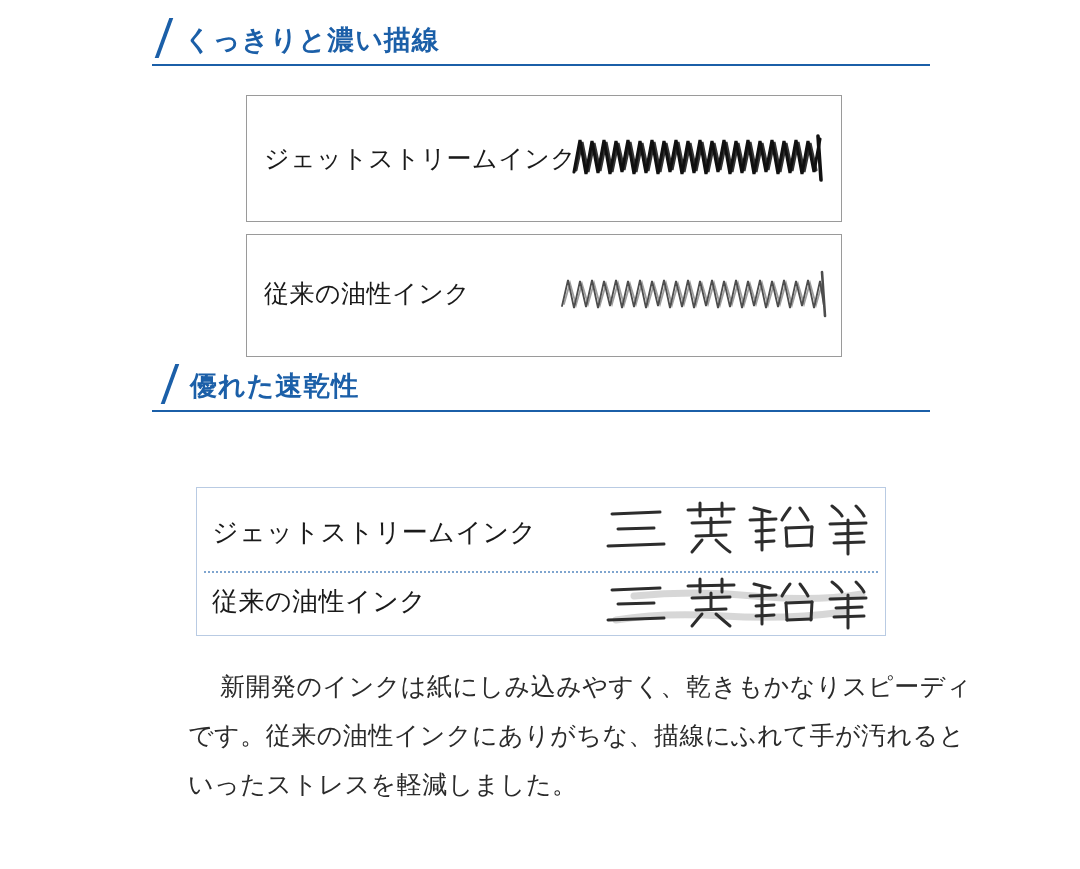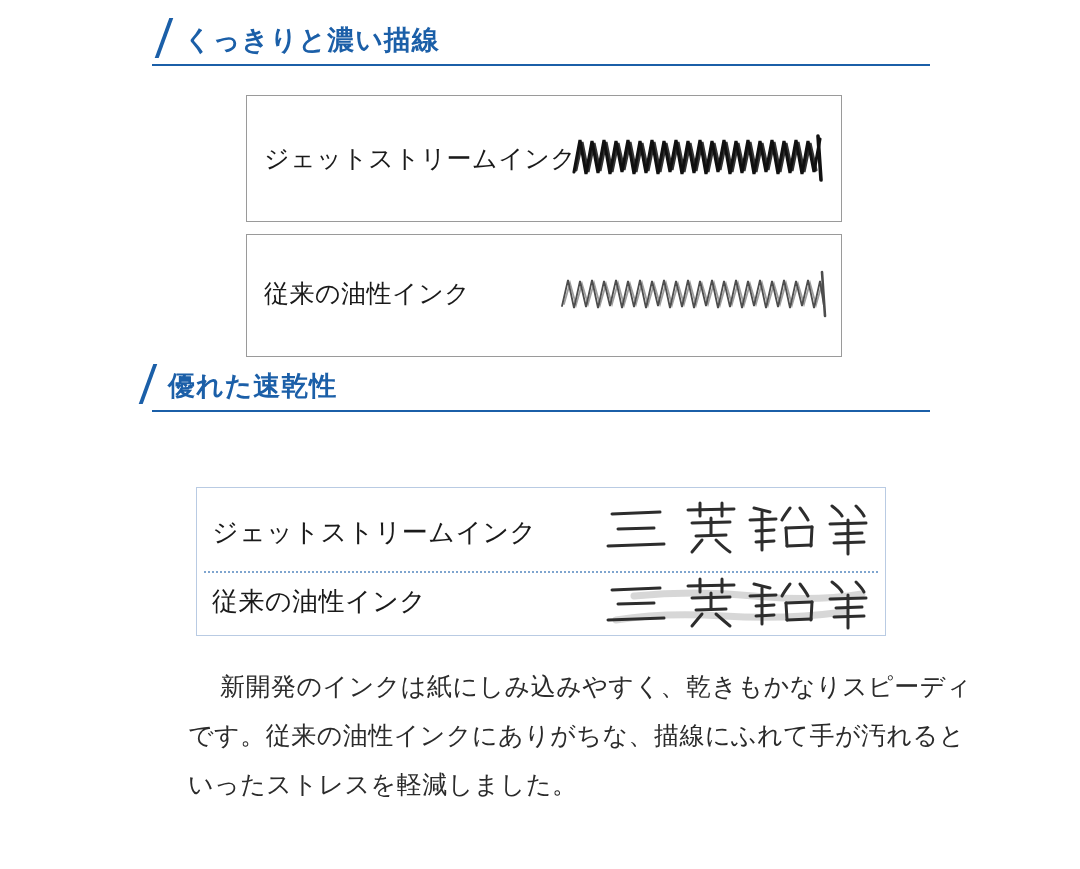--- a/index.html
+++ b/index.html
@@ -139,21 +139,21 @@
   </div>
   <div class="sample-label" style="left:264px; top:277px;">従来の油性インク</div>
   <svg class="scribble" style="left:556px; top:264px;" width="275" height="62" viewBox="0 0 275 62">
     <g stroke="#3a3a3a" stroke-width="1.8" fill="none" stroke-linecap="round" opacity="0.9">
       <path d="M6 42 L12 16 L18 44 L24 17 L30 43 L36 16 L42 44 L48 17 L54 42 L60 16 L66 44 L72 17 L78 43 L84 16 L90 44 L96 17 L102 42 L108 16 L114 44 L120 17 L126 43 L132 16 L138 44 L144 17 L150 42 L156 16 L162 44 L168 17 L174 43 L180 16 L186 44 L192 17 L198 42 L204 16 L210 44 L216 17 L222 43 L228 16 L234 44 L240 17 L246 42 L252 16 L258 44 L264 17 L268 42"></path>
       <path d="M8 40 L14 19 L20 41 L26 20 L32 40 L38 19 L44 41 L50 20 L56 40 L62 19 L68 41 L74 20 L80 40 L86 19 L92 41 L98 20 L104 40 L110 19 L116 41 L122 20 L128 40 L134 19 L140 41 L146 20 L152 40 L158 19 L164 41 L170 20 L176 40 L182 19 L188 41 L194 20 L200 40 L206 19 L212 41 L218 20 L224 40 L230 19 L236 41 L242 20 L248 40 L254 19 L260 41 L266 20" opacity="0.55"></path>
       <path d="M266 8 L269 52" stroke-width="2.6"></path>
     </g>
   </svg>
 
-  <div class="section-head" style="left:134px; top:362px;justify-content:space-between;">
+  <div class="section-head" style="left:156px; top:362px;justify-content:space-between;">
     <div class="slash"></div>
     <div class="section-title">優れた速乾性</div>
   </div>
   <div class="head-rule thin" style="left:152px; top:410px; width:778px;"></div>
 
   <div class="dry-panel" style="left:196px; top:487px; width:690px; height:149px;"></div>
   <div class="dry-divider" style="left:204px; top:571px; width:674px;"></div>
 
   <div class="dry-label" style="left:212px; top:515px;">ジェットストリームインク</div>
 

